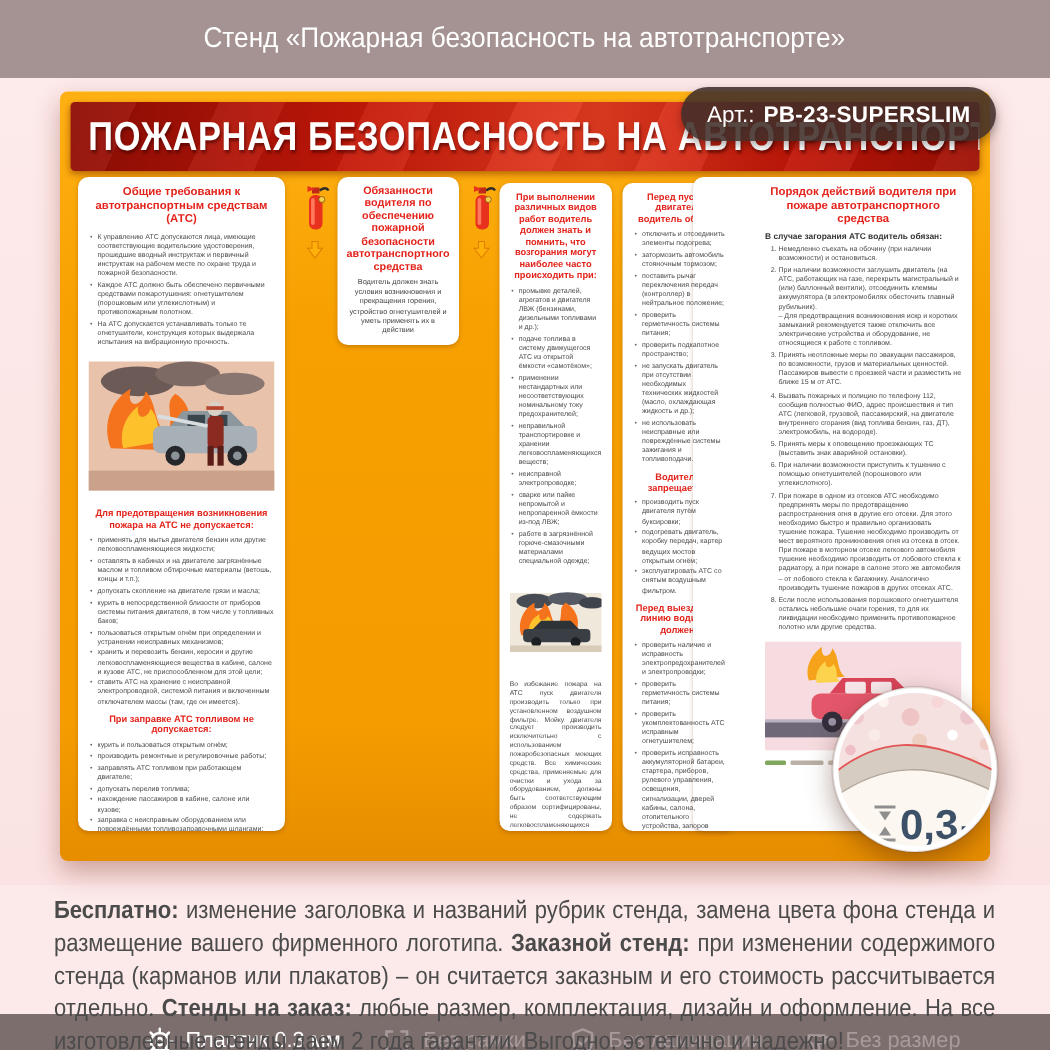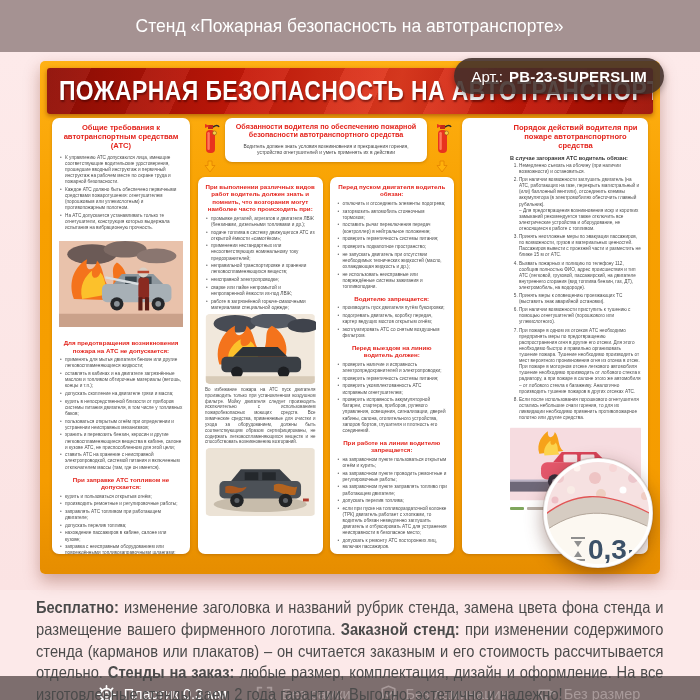--- a/index.html
+++ b/index.html
@@ -24,21 +24,21 @@
             text-shadow:1px 2px 2px rgba(60,0,0,.55); }
 
   .art-badge { position:absolute; top:-3px; right:-4px; height:36px; padding:0 17px; z-index:6;
             background:rgba(64,46,41,.88); border-radius:18px; display:flex; align-items:center; gap:6px;
             color:#fff; font-size:15px; box-shadow:0 3px 6px rgba(0,0,0,.3); }
   .art-badge b { font-weight:bold; letter-spacing:.2px; }
 
   .columns { position:absolute; left:12px; right:12px; top:57px; bottom:20px; display:flex; gap:8px; }
   .card { background:#fff; border-radius:7px; padding:6px 7px; overflow:hidden; box-shadow:0 1px 3px rgba(110,55,0,.3); }
   .col-left { width:138px; }
-  .col-mid  { width:256px; display:flex; flex-direction:column; }
+  .col-mid  { width:256px; display:flex; flex-direction:row; }
   .col-right{ flex:1;padding-left:48px; }
 
   .card-title { color:#e3241c; font-weight:bold; text-align:center; font-size:7.6px; line-height:1.18; margin-bottom:4px; }
   .sec-title  { color:#e3241c; font-weight:bold; text-align:center; font-size:6.2px; line-height:1.2; margin:5px 0 3px; }
   .bold-sub   { font-size:5.6px; font-weight:bold; color:#353535; margin:2px 0 2px; }
 
   ul.tiny { list-style:none; }
   ul.tiny li { position:relative; padding-left:6px; font-size:4.7px; line-height:1.3; color:#4c4c4c; margin-bottom:1.6px; }
   ul.tiny li::before { content:"•"; position:absolute; left:1px; top:0; color:#6a6a6a; }
   ol.tiny-num { margin-left:9px; font-size:4.7px; line-height:1.3; color:#4c4c4c; }
@@ -50,21 +50,21 @@
   .mid-top { display:flex; gap:3px; align-items:flex-start; }
   .ext-col { width:24px; display:flex; flex-direction:column; align-items:center; gap:3px; padding-top:3px; }
   .mid-header-card { flex:1; padding:5px 6px; }
   .mid-sub { font-size:4.9px; color:#454545; text-align:center; line-height:1.3; }
   .mid-cards { display:flex; gap:7px; margin-top:4px; flex:1; min-height:0; }
   .mid-cards .card { flex:1; }
   .credits { display:flex; gap:3px; margin-top:2px; align-items:center; }
   .credits i { display:block; height:3px; border-radius:1px; }
 
   
-  .magnifier { position:absolute; left:541px; top:404px; width:114px; height:114px; z-index:8; }
+  .magnifier { position:absolute; left:553px; top:404px; width:114px; height:114px; z-index:8; }
   .magnifier svg { filter:drop-shadow(0 6px 9px rgba(70,25,10,.4)); }
 
   
   .desc { height:86px; padding:7px 0 0 36px; background:#fce9e9; }
   .desc-inner { width:705px; transform:scaleX(.89); transform-origin:left top; font-size:16.5px; line-height:1.32;
                 color:#4b4b4b; text-align:justify; }
 
   
   .footer { height:36px; background:#7d6e6e; display:flex; align-items:center; justify-content:center; gap:27px;
             color:#fff; font-size:14.5px;padding-left:36px; }

